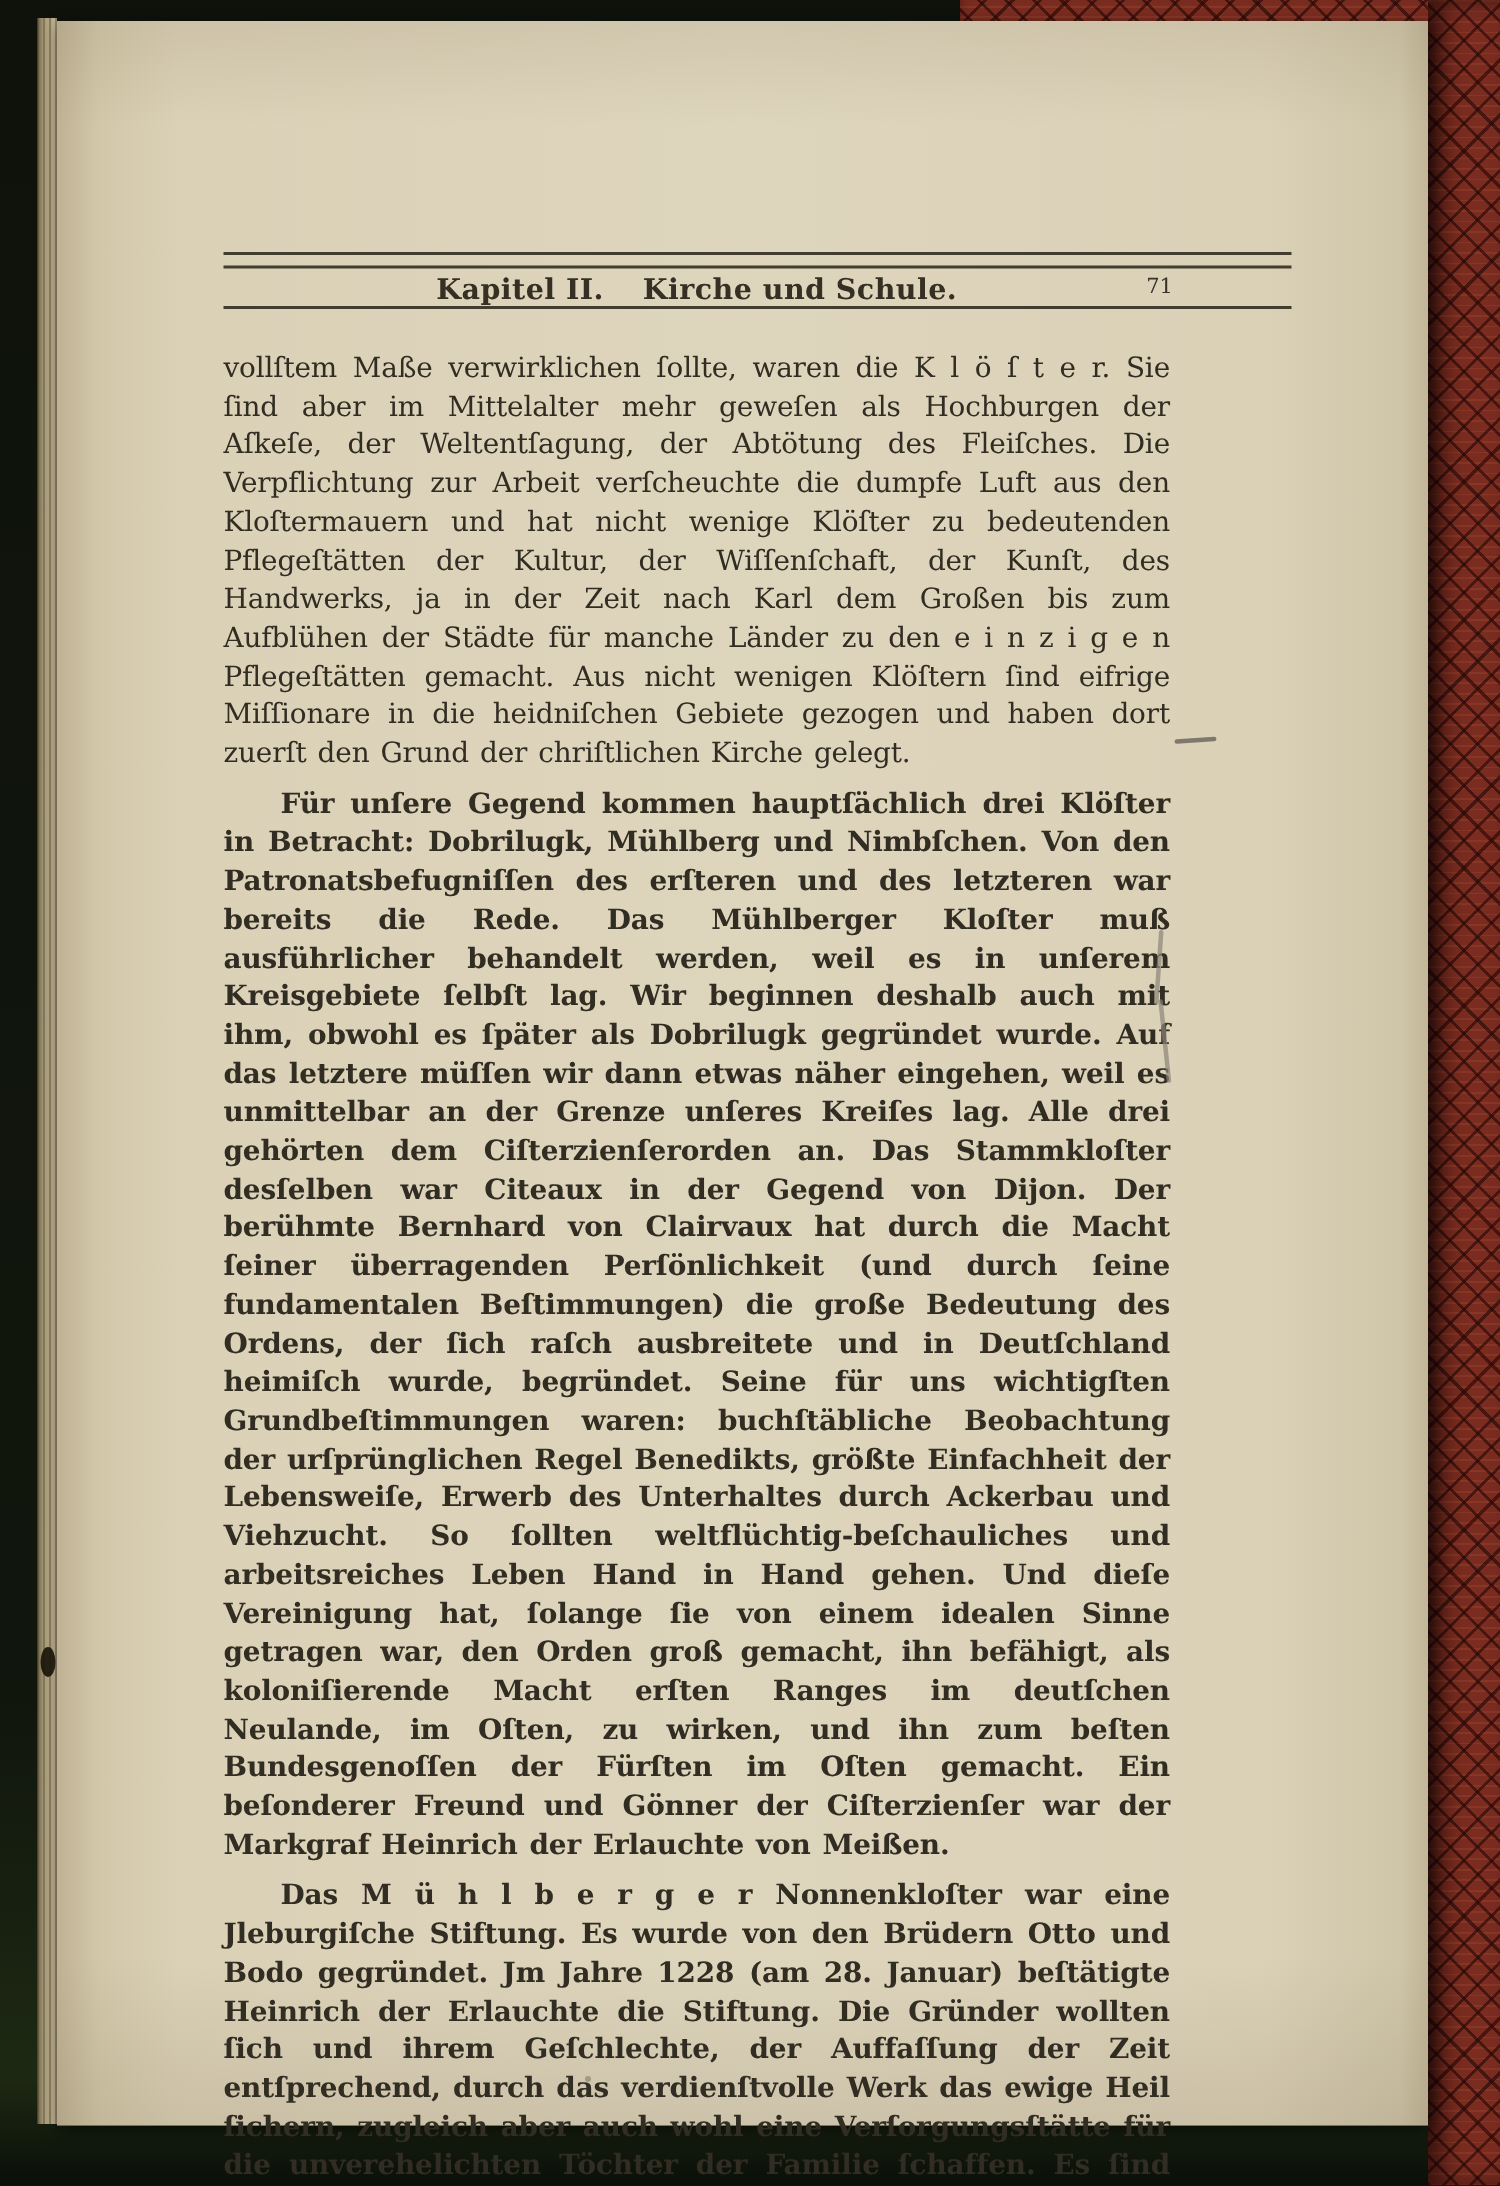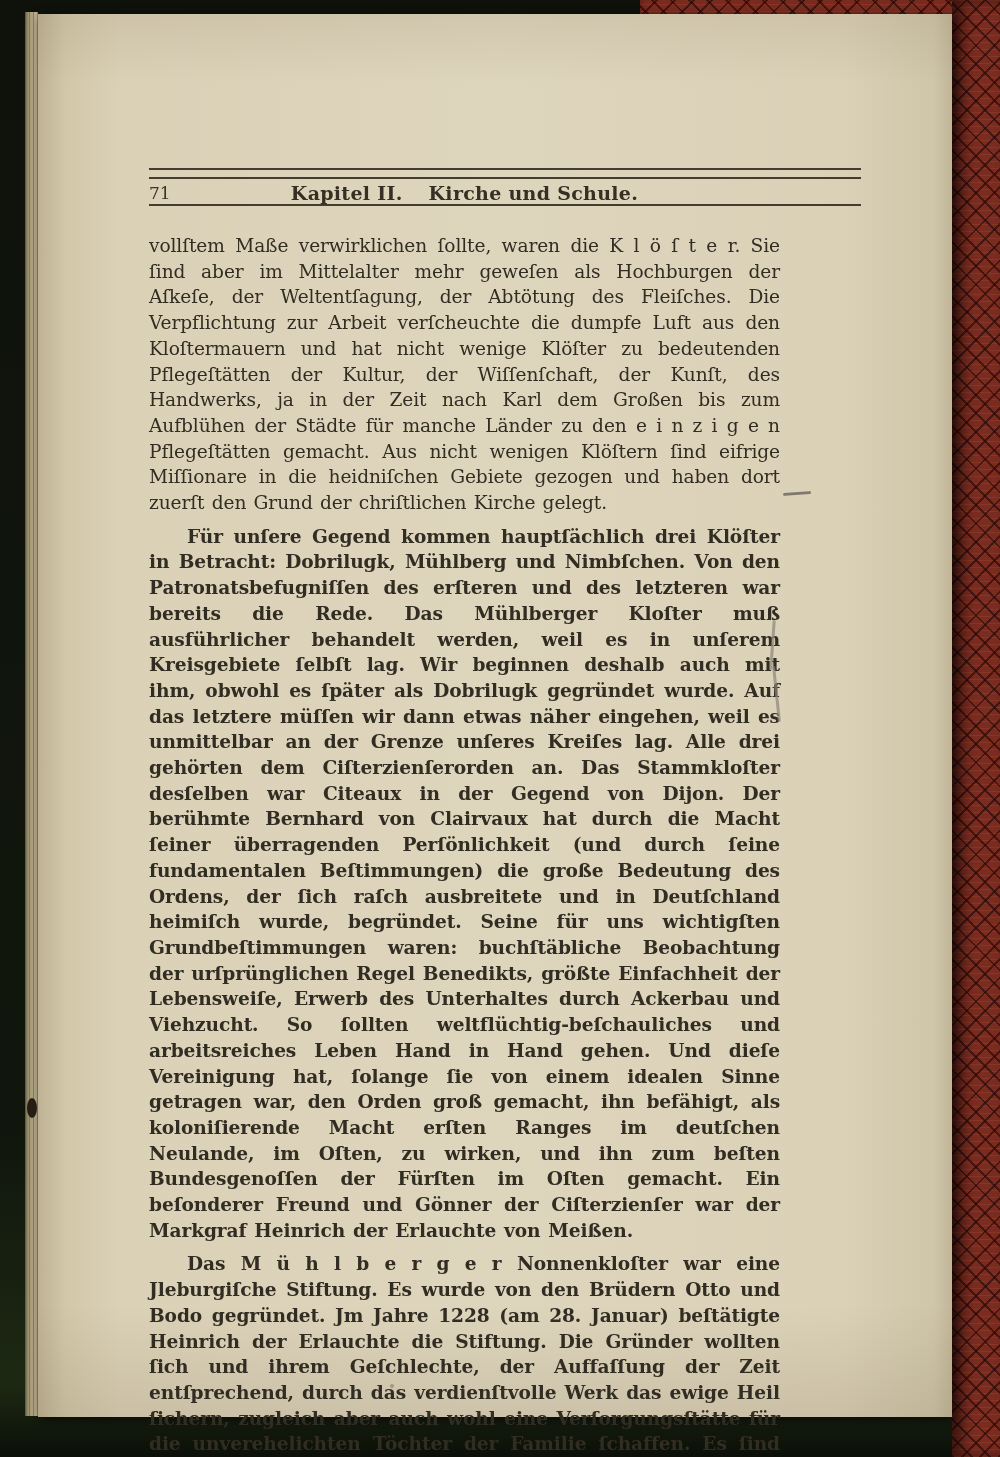--- a/index.html
+++ b/index.html
@@ -40,22 +40,22 @@
     color:#332e24;
   }
   
   .type-area { position:absolute; left:111px; top:154px; width:712px; height:52px; }
   .rule-double { position:absolute; left:0; right:0; top:0; height:7px;
     border-top:2.5px solid #433d30; border-bottom:2px solid #433d30; }
   .running-head { position:absolute; left:0; top:14px; width:631px;
     text-align:center; font-weight:700; font-size:19px; letter-spacing:.3px;
     color:#36topcolor; color:#363024; white-space:nowrap; }
   .running-head .chapter { margin-right:26px; }
-  .page-number { position:absolute; left:0; top:15px; width:631px; box-sizing:border-box;
-    padding-right:10px; font-size:17px; color:#3a3428; }
+  .page-number { position:absolute; left:12px; top:15px; width:631px; box-sizing:border-box;
+    text-align:right; padding-right:10px; font-size:14px; color:#3a3428; }
   .rule-single { position:absolute; left:0; right:0; top:36px;
     border-top:2px solid #433d30; }
   
   .text-col { position:absolute; left:111px; top:219px; width:631px;
     font-size:18.6px; line-height:25.7px; text-align:justify;
     letter-spacing:-.1px; word-spacing:1.5px; color:#322d23; }
   .text-col p { margin:0 0 8px 0; }
   .text-col p.indent { text-indent:38px;font-weight:bold; }
   
   .pencil-dash { position:absolute; left:745px; top:478px; width:28px; height:3px;

